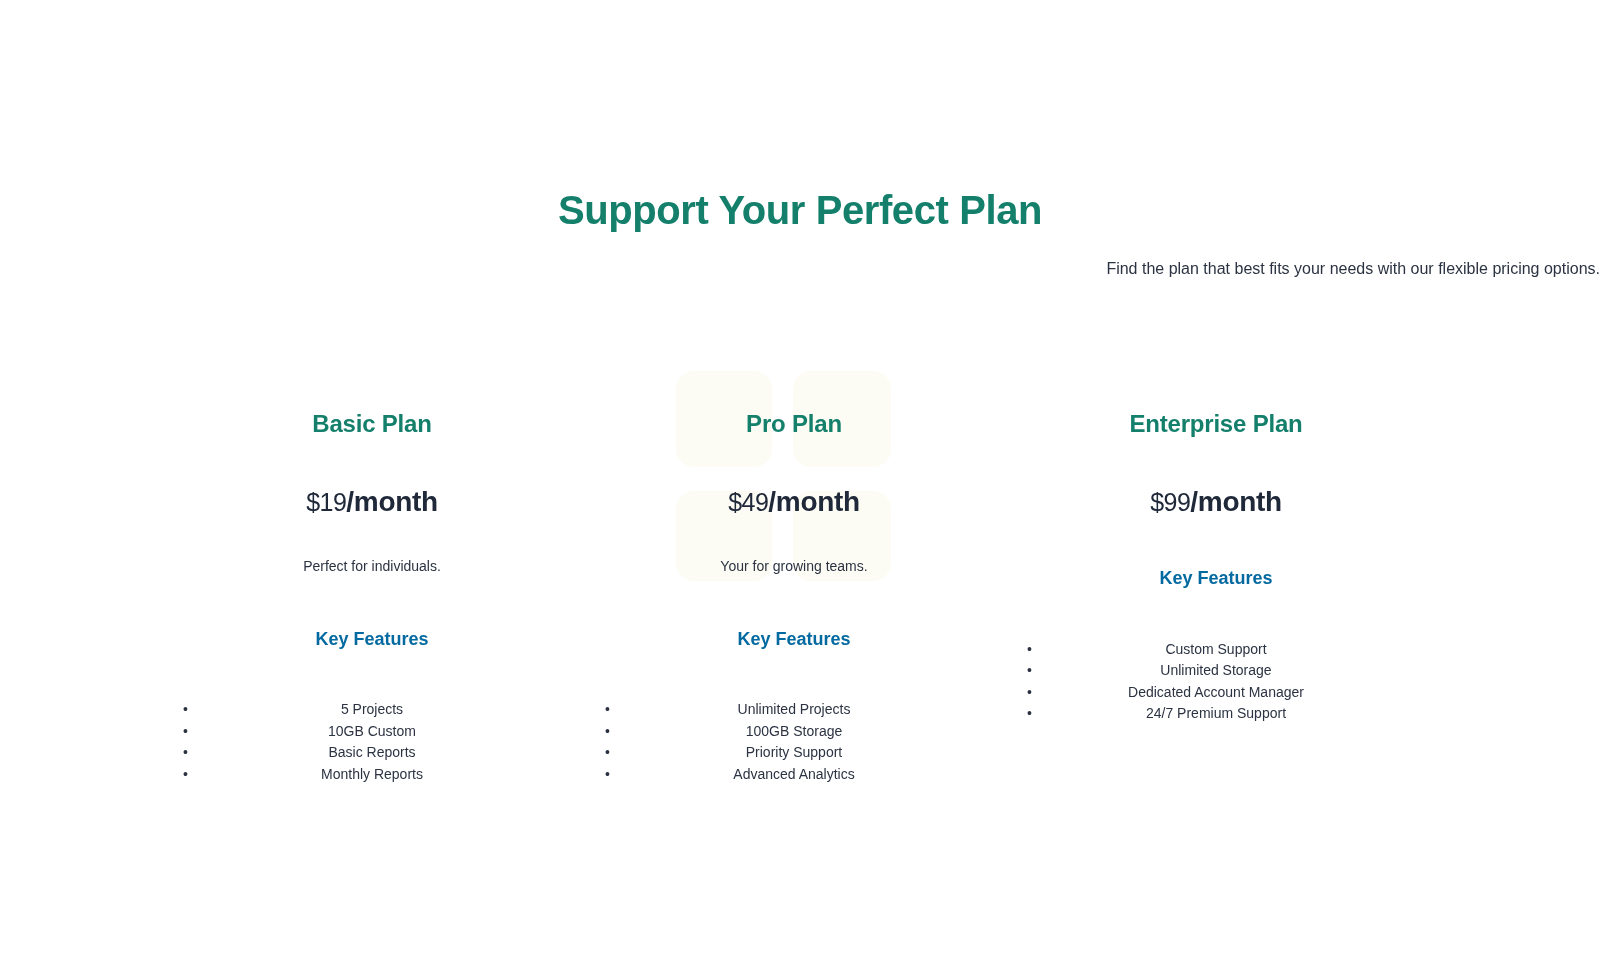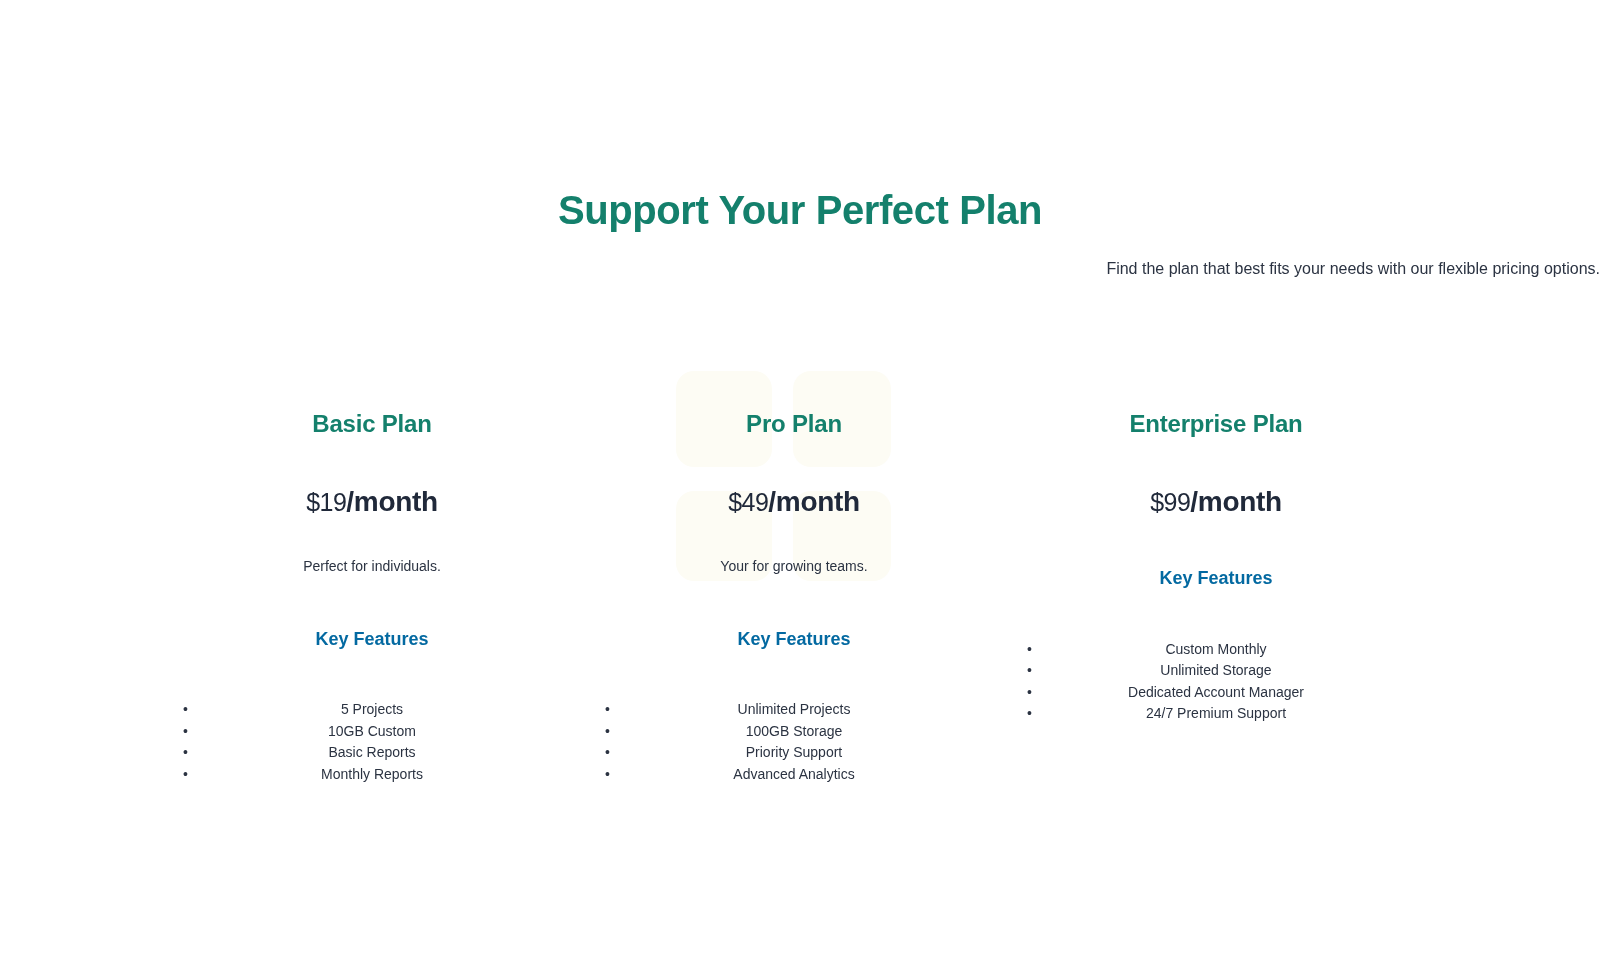--- a/index.html
+++ b/index.html
@@ -190,21 +190,21 @@
           <li class="feature-item"><span class="feature-bullet">•</span><span>100GB Storage</span></li>
           <li class="feature-item"><span class="feature-bullet">•</span><span>Priority Support</span></li>
           <li class="feature-item"><span class="feature-bullet">•</span><span>Advanced Analytics</span></li>
         </ul>
       </div>
       <div class="plan-col">
         <h2 class="plan-name">Enterprise Plan</h2>
         <p class="plan-price"><span class="price-amount">$99</span><span class="price-period">/month</span></p>
         <h3 class="features-title">Key Features</h3>
         <ul class="features-list">
-          <li class="feature-item"><span class="feature-bullet">•</span><span>Custom Monthly</span></li>
+          <li class="feature-item"><span class="feature-bullet">•</span><span>Custom Support</span></li>
           <li class="feature-item"><span class="feature-bullet">•</span><span>Unlimited Storage</span></li>
           <li class="feature-item"><span class="feature-bullet">•</span><span>Dedicated Account Manager</span></li>
           <li class="feature-item"><span class="feature-bullet">•</span><span>24/7 Premium Support</span></li>
         </ul>
       </div>
     </div>
 
 </div>
 
 </body></html>

